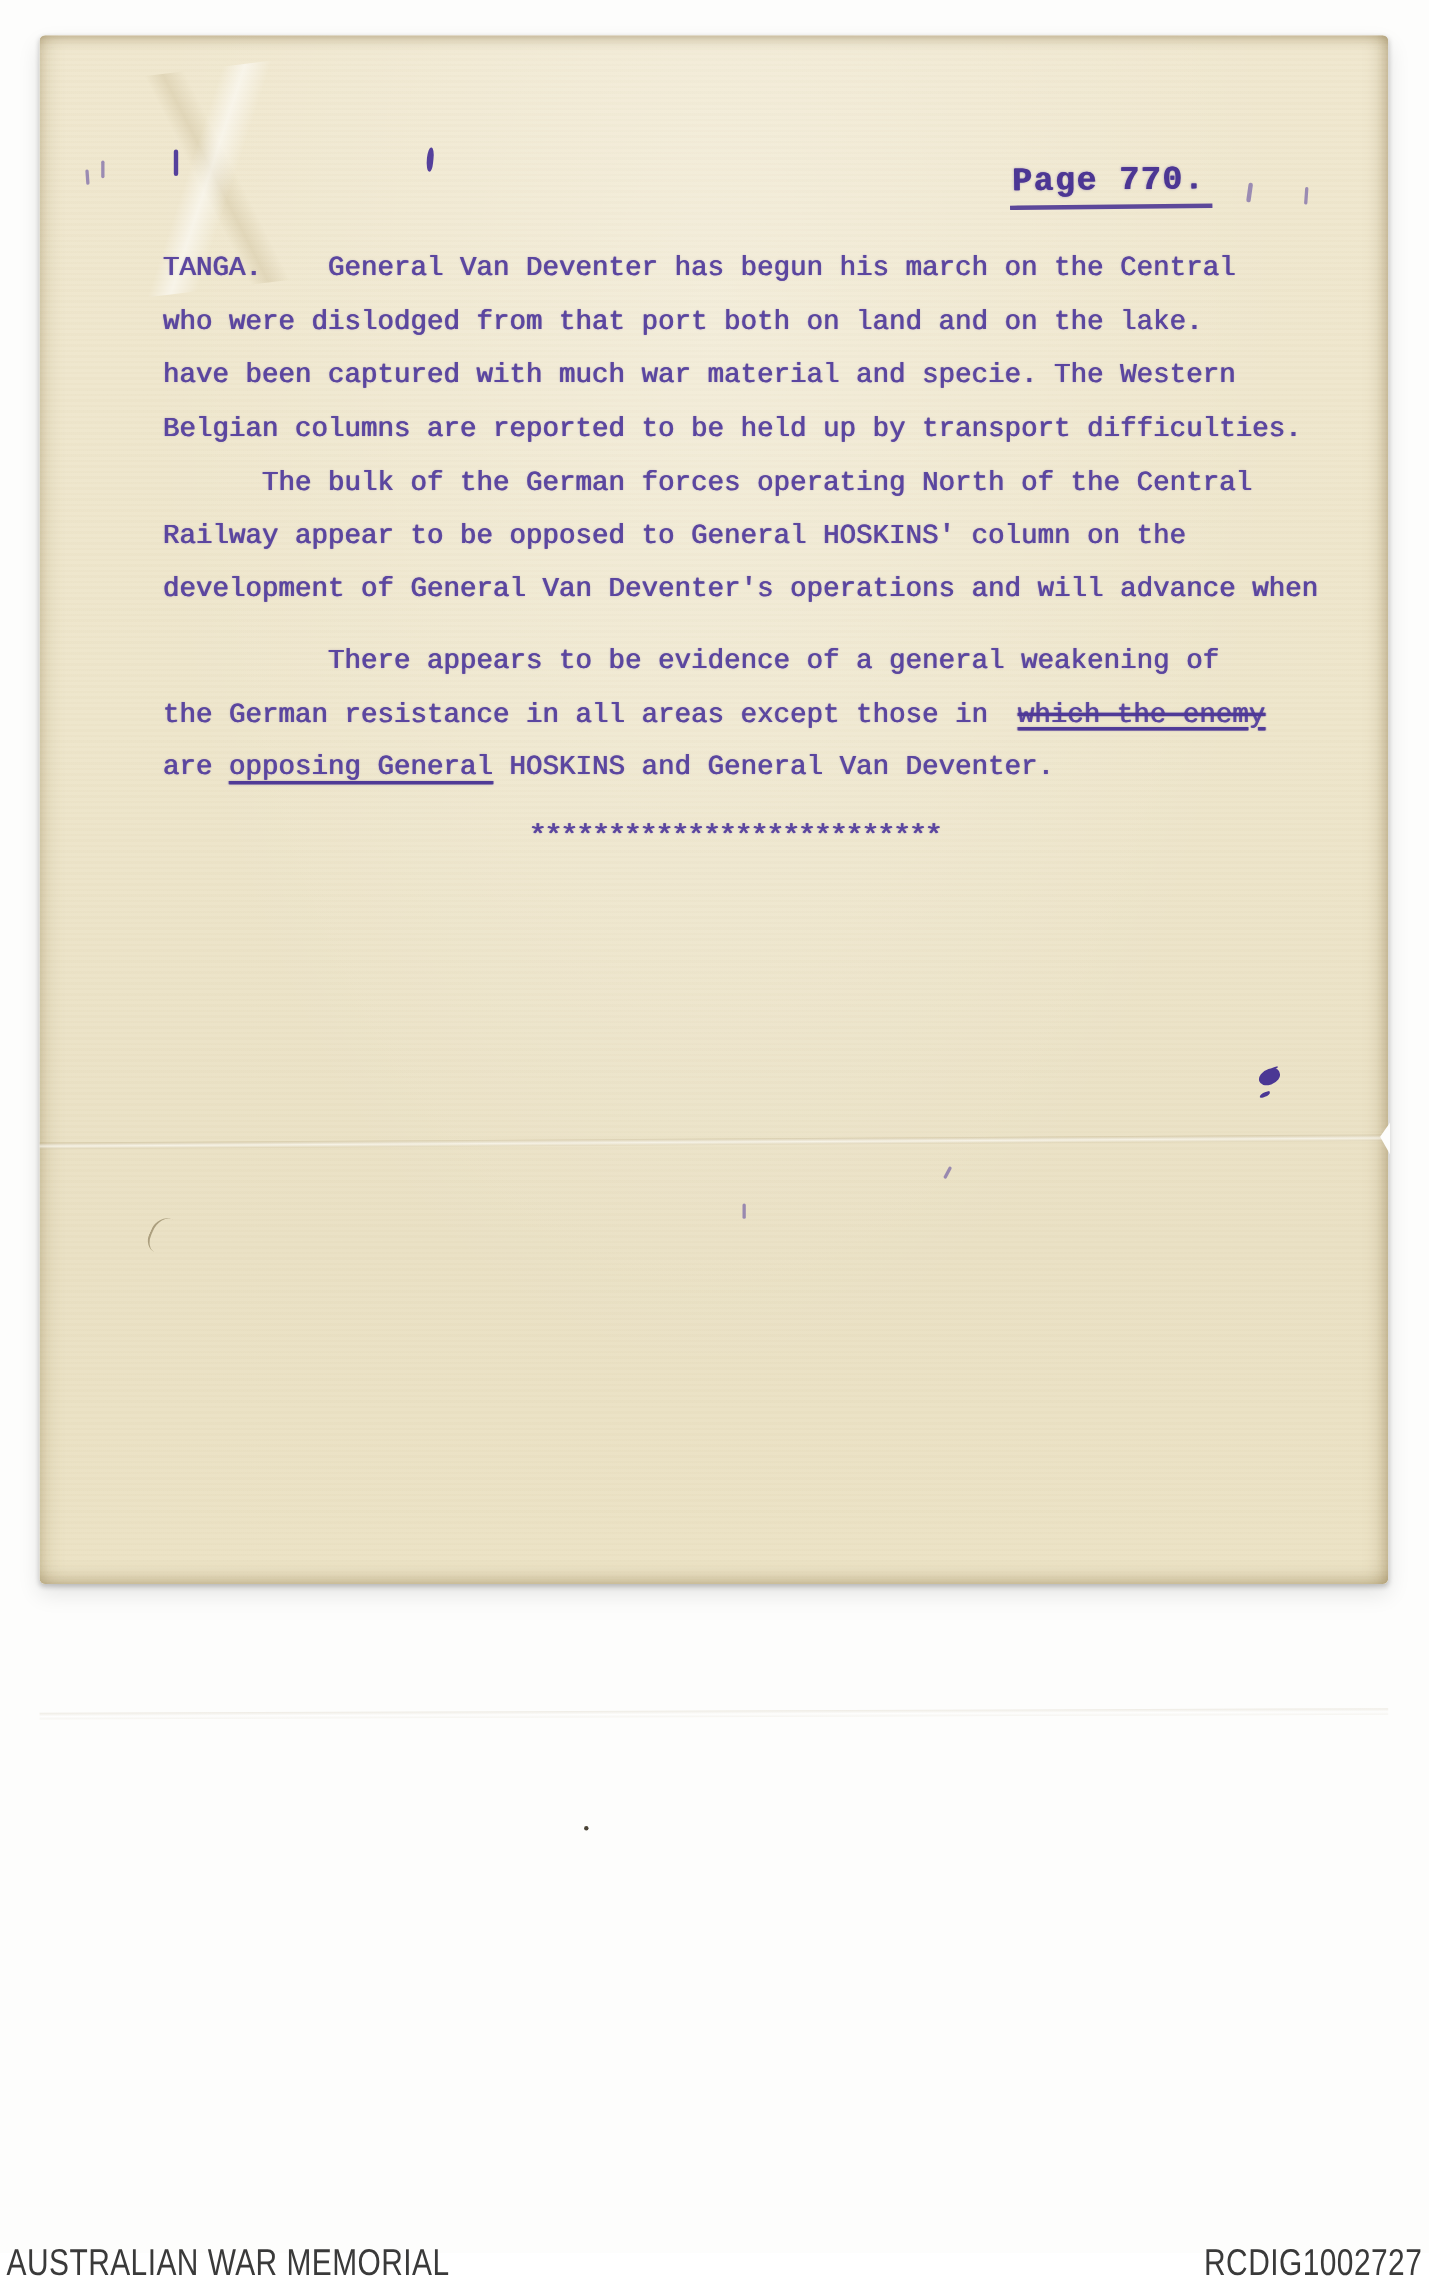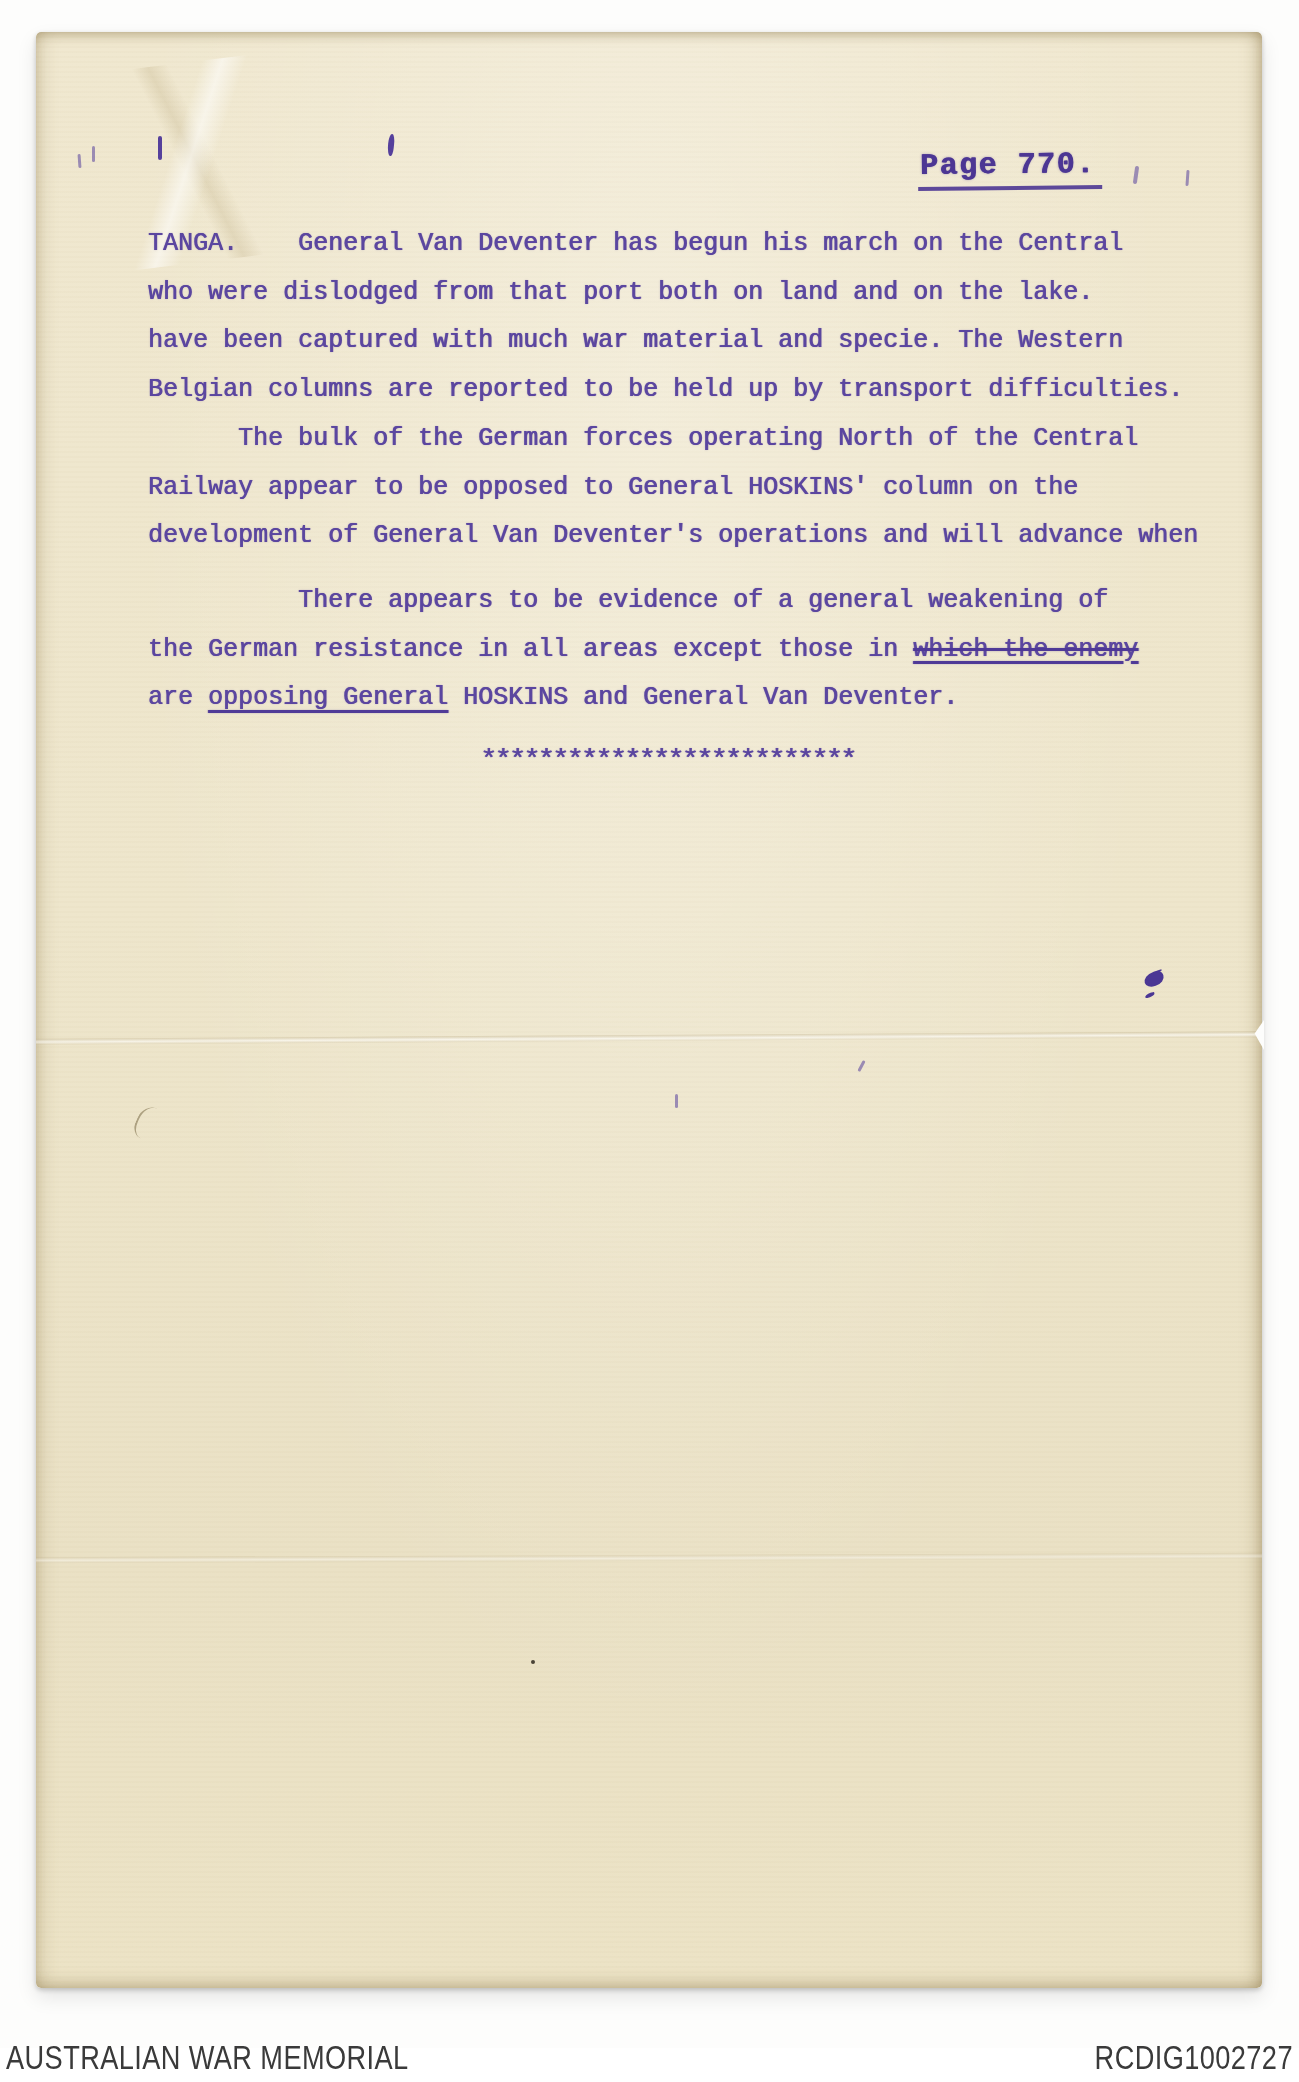--- a/index.html
+++ b/index.html
@@ -5,21 +5,21 @@
   html,body{margin:0;padding:0;}
   body{
     width:1299px;height:2082px;position:relative;overflow:hidden;
     background:#fdfdfc;
     font-family:"Liberation Sans", sans-serif;
   }
   .stage{position:absolute;inset:0;}
 
   
   .paper{
-    position:absolute;left:36px;top:32px;width:1226px;height:1956px;
+    position:absolute;left:36px;top:32px;width:1226px;height:1408px;
     background:
       radial-gradient(ellipse at 50% 18%, rgba(255,255,255,0.25) 0%, rgba(255,255,255,0) 60%),
       repeating-linear-gradient(0deg, rgba(175,155,105,0.035) 0 2px, rgba(0,0,0,0) 2px 5px),
       linear-gradient(180deg,#f0e8d0 0%,#eee6cc 45%,#eae1c5 78%,#ece3c6 100%);
     border-radius:5px;
     box-shadow:
       0 2px 5px rgba(0,0,0,0.20),
       0 9px 20px rgba(0,0,0,0.10),
       inset 0 10px 14px -10px rgba(130,108,60,0.55),
       inset -13px 0 18px -11px rgba(130,108,60,0.50),
@@ -46,20 +46,21 @@
     position:absolute;left:112px;top:188px;width:1120px;
     font-size:25px;line-height:48.7px;
   }
   .tline{white-space:pre;}
   .gap-before{margin-top:16px;}
   .pen-strike{
     text-decoration-line:underline line-through;
     text-decoration-thickness:2.5px;
     text-underline-offset:5px;
     text-decoration-color:rgba(78,56,150,0.85);
+    margin-left:12px;
   }
   .pen-underline{
     text-decoration-line:underline;
     text-decoration-thickness:2.5px;
     text-underline-offset:6px;
     text-decoration-color:rgba(78,56,150,0.8);
   }
   .separator{
     margin-top:14px;
     padding-left:332px;

